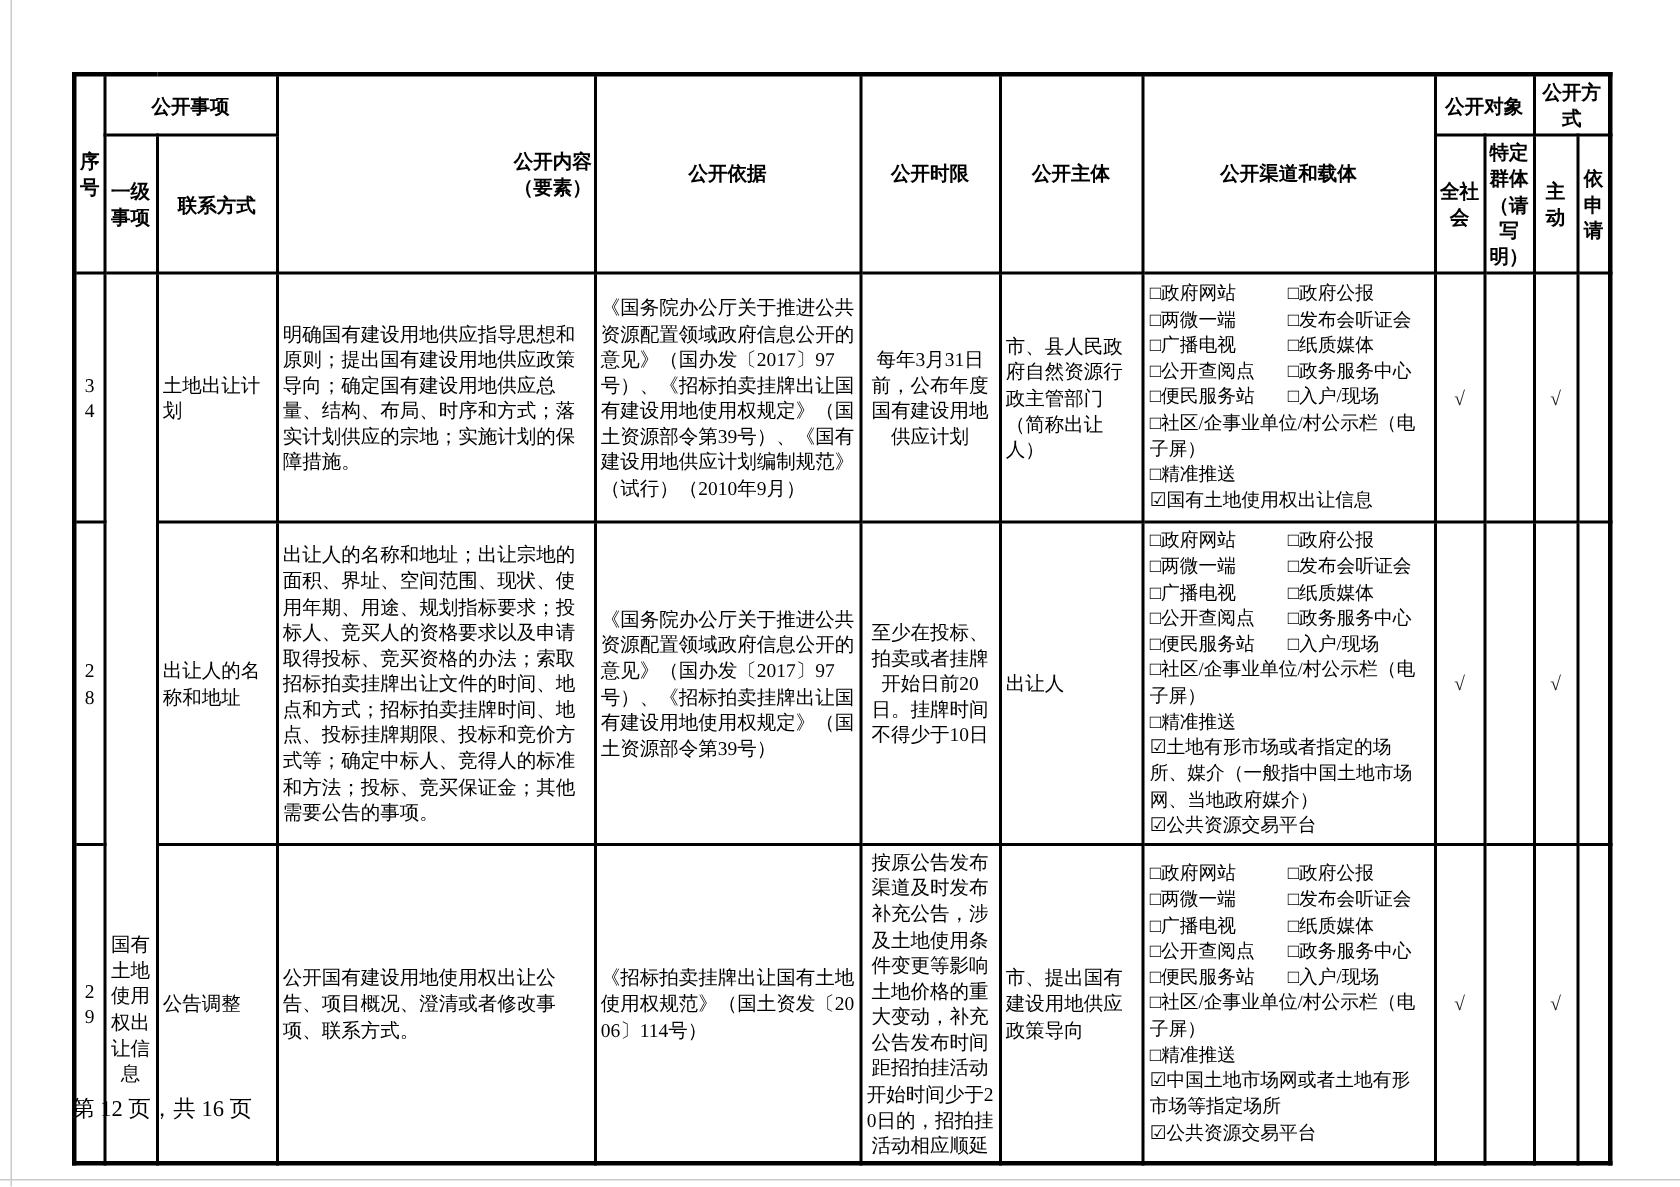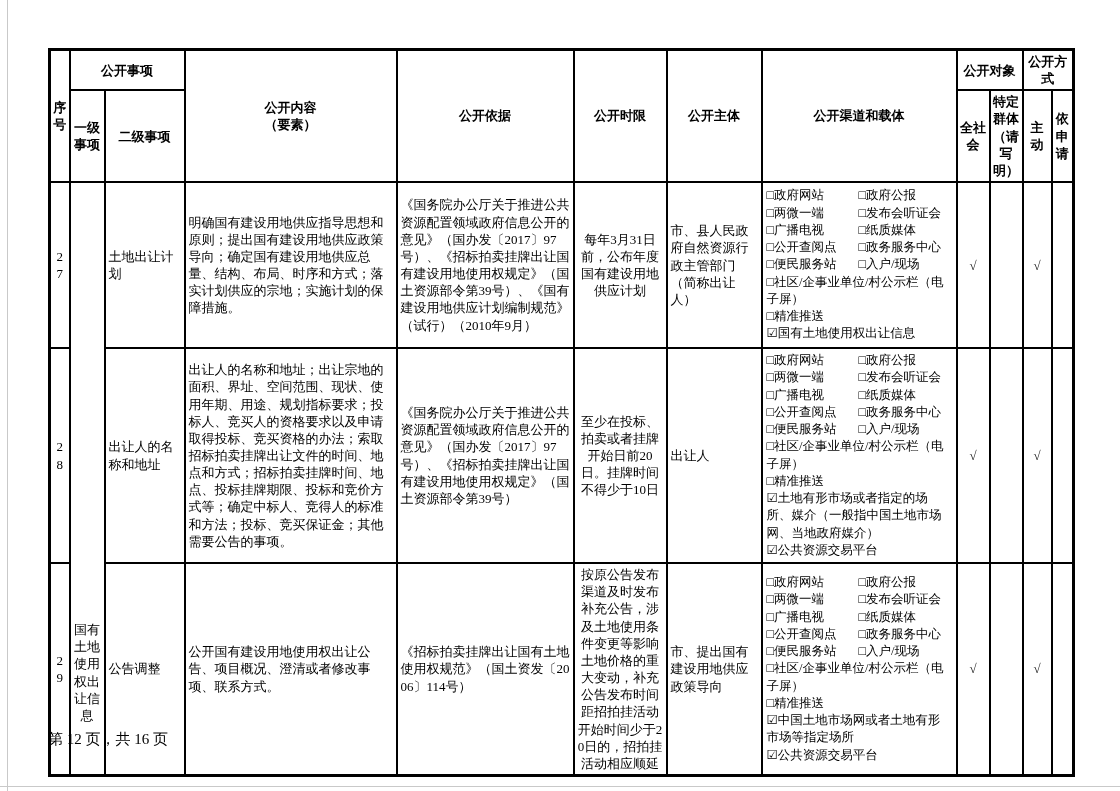--- a/index.html
+++ b/index.html
@@ -16,21 +16,21 @@
     border-collapse:collapse;table-layout:fixed;
     border:3px solid #000;
   }
   th,td{
     border:2px solid #000;
     font-size:13px;line-height:1.32;
     vertical-align:middle;word-break:break-all;
     padding:2px 3px;
   }
   th{font-weight:bold;text-align:center;padding:2px 1px;}
-  .pre{white-space:pre-line;}
+  .pre{white-space:pre-line;text-align:right;}
   td.c{text-align:center;}
   td.mark{text-align:center;font-size:13px;color:#222;padding:0;}
   .lvl1{vertical-align:bottom;padding:0 1px 50px 1px;}
   .lvl1-txt{width:27px;margin:0 auto;text-align:center;}
   .chcell{padding:3px 4px;}
   .ch-grid{display:grid;grid-template-columns:92px auto;font-size:12.5px;line-height:1.38;}
   .ch{white-space:normal;}
   .ch.full{grid-column:1 / -1;}
   .box{margin-right:0;}
   .hr1{height:40px;} .hr2{height:89px;}
@@ -70,29 +70,29 @@
 （要素）</th>
     <th rowspan="2">公开依据</th>
     <th rowspan="2">公开时限</th>
     <th rowspan="2">公开主体</th>
     <th rowspan="2">公开渠道和载体</th>
     <th colspan="2">公开对象</th>
     <th colspan="2">公开方式</th>
   </tr>
   <tr class="hr2">
     <th>一级事项</th>
-    <th>二级事项</th>
+    <th>联系方式</th>
     <th>全社会</th>
     <th>特定群体（请写明）</th>
     <th>主动</th>
     <th>依申请</th>
   </tr>
 
   <tr class="r27">
-    <td class="c">27</td>
+    <td class="c">34</td>
     <td rowspan="3" class="lvl1">
           <div class="lvl1-txt">国有土地使用权出让信息</div>
         </td>
     <td>土地出让计划</td>
     <td>明确国有建设用地供应指导思想和原则；提出国有建设用地供应政策导向；确定国有建设用地供应总量、结构、布局、时序和方式；落实计划供应的宗地；实施计划的保障措施。</td>
     <td>《国务院办公厅关于推进公共资源配置领域政府信息公开的意见》（国办发〔2017〕97号）、《招标拍卖挂牌出让国有建设用地使用权规定》（国土资源部令第39号）、《国有建设用地供应计划编制规范》（试行）（2010年9月）</td>
     <td class="c">每年3月31日前，公布年度国有建设用地供应计划</td>
     <td>市、县人民政府自然资源行政主管部门（简称出让人）</td>
     <td class="chcell">
       <div class="ch-grid">

